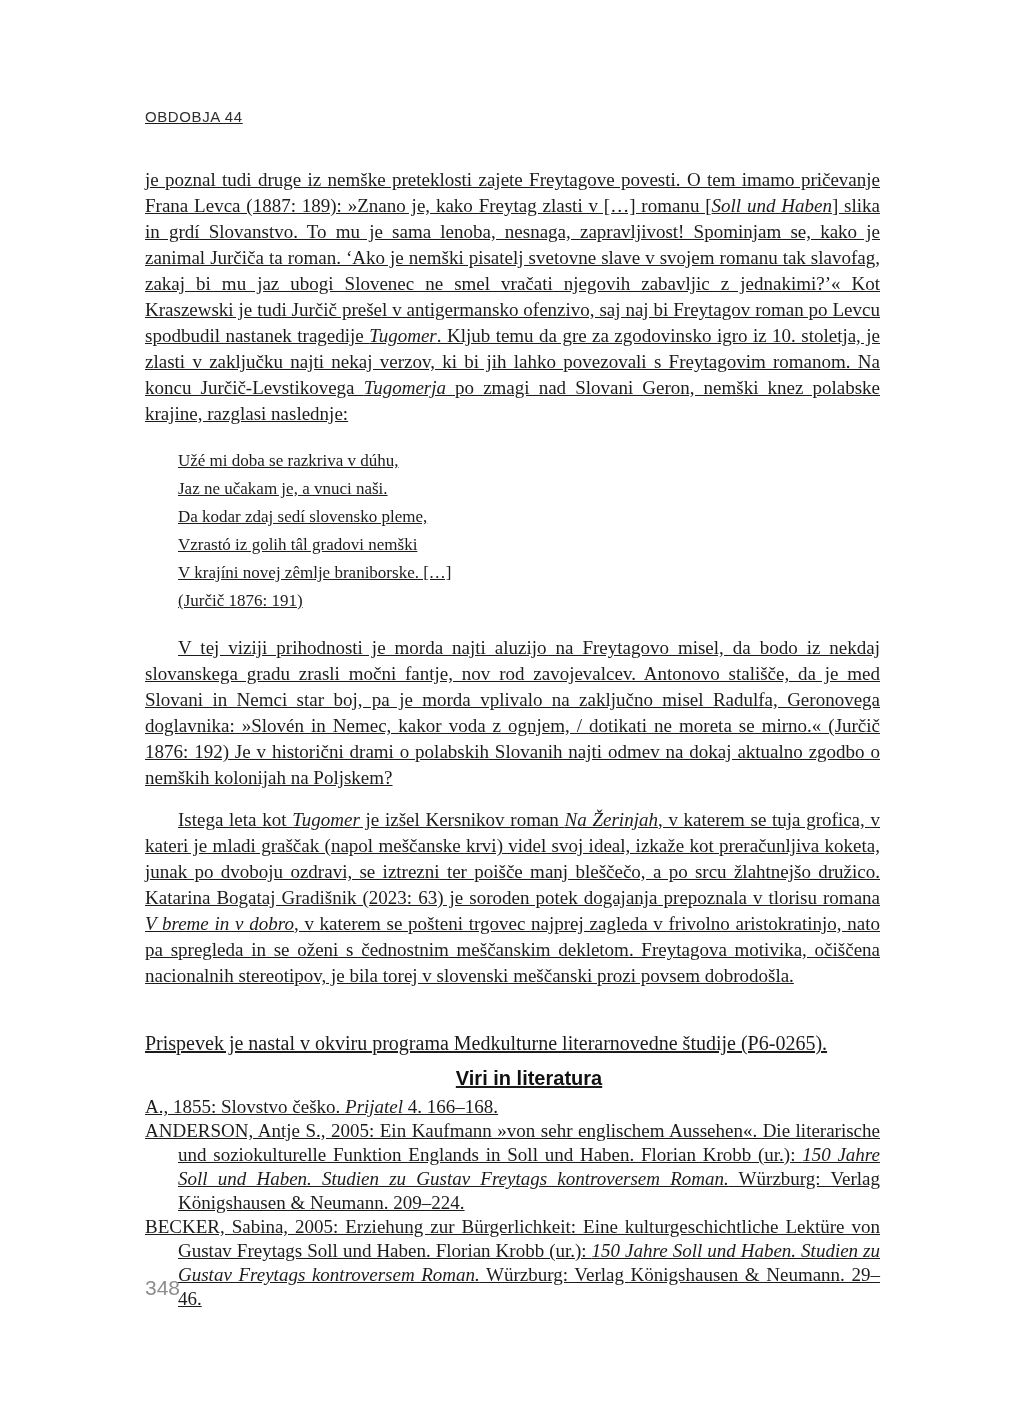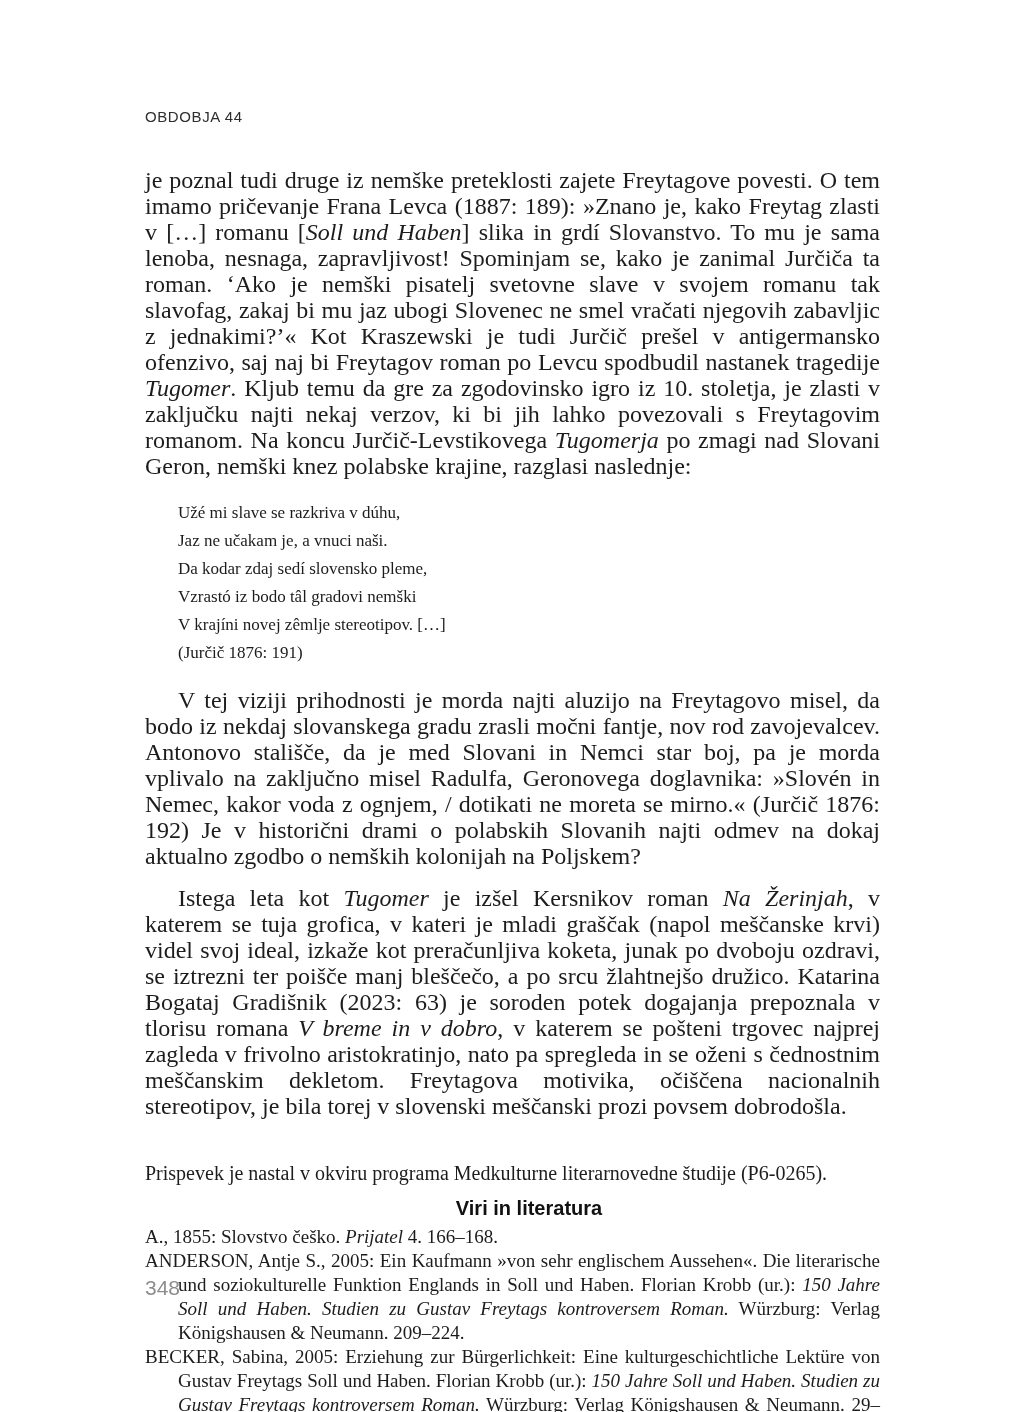--- a/index.html
+++ b/index.html
@@ -11,30 +11,31 @@
     position: relative;
     width: 1008px;
     height: 1412px;
     margin: 0 auto;
     background: #ffffff;
     color: #1c1c1c;
     font-family: "Liberation Serif", "DejaVu Serif", serif;
     box-sizing: border-box;
     padding: 108px 136px 13px 137px;
     overflow: hidden;
+    text-decoration: underline;
   }
   .running-header {
     font-family: "Liberation Sans", "DejaVu Sans", sans-serif;
     font-size: 15px;
     letter-spacing: 0.6px;
     color: #2e2e2e;
   }
   .body-par {
     margin: 0;
-    font-size: 24px;
+    font-size: 19px;
     line-height: 26px;
     text-align: justify;
     color: #1c1c1c;
   }
   .par-first { margin-top: 42px; }
   .indent-par { text-indent: 33px; margin-top: 16px; }
   .it { font-style: italic; }
   .verse {
     margin: 20px 0 0 33px;
     font-size: 17px;
@@ -80,25 +81,25 @@
 </head>
 <body>
 
 <div class="page">
 
   <div class="running-header">OBDOBJA 44</div>
 
   <p class="body-par par-first"><span>je poznal tudi druge iz nemške preteklosti zajete Freytagove povesti. O tem imamo pričevanje Frana Levca (1887: 189): »Znano je, kako Freytag zlasti v […] romanu [</span><span class="it">Soll und Haben</span><span>] slika in grdí Slovanstvo. To mu je sama lenoba, nesnaga, zapravljivost! Spominjam se, kako je zanimal Jurčiča ta roman. ‘Ako je nemški pisatelj svetovne slave v svojem romanu tak slavofag, zakaj bi mu jaz ubogi Slovenec ne smel vračati njegovih zabavljic z jednakimi?’« Kot Kraszewski je tudi Jurčič prešel v antigermansko ofenzivo, saj naj bi Freytagov roman po Levcu spodbudil nastanek tragedije </span><span class="it">Tugomer</span><span>. Kljub temu da gre za zgodovinsko igro iz 10. stoletja, je zlasti v zaključku najti nekaj verzov, ki bi jih lahko povezovali s Freytagovim romanom. Na koncu Jurčič-Levstikovega </span><span class="it">Tugomerja</span><span> po zmagi nad Slovani Geron, nemški knez polabske krajine, razglasi naslednje:</span></p>
 
   <div class="verse">
-    <div class="verse-line">Užé mi slave se razkriva v dúhu,</div>
+    <div class="verse-line">Užé mi doba se razkriva v dúhu,</div>
     <div class="verse-line">Jaz ne učakam je, a vnuci naši.</div>
     <div class="verse-line">Da kodar zdaj sedí slovensko pleme,</div>
-    <div class="verse-line">Vzrastó iz bodo tâl gradovi nemški</div>
-    <div class="verse-line">V krajíni novej zêmlje stereotipov. […]</div>
+    <div class="verse-line">Vzrastó iz golih tâl gradovi nemški</div>
+    <div class="verse-line">V krajíni novej zêmlje braniborske. […]</div>
   </div>
 
   <div class="verse-citation">(Jurčič 1876: 191)</div>
 
   <p class="body-par indent-par" style="margin-top:24px;"><span>V tej viziji prihodnosti je morda najti aluzijo na Freytagovo misel, da bodo iz nekdaj slovanskega gradu zrasli močni fantje, nov rod zavojevalcev. Antonovo stališče, da je med Slovani in Nemci star boj, pa je morda vplivalo na zaključno misel Radulfa, Geronovega doglavnika: »Slovén in Nemec, kakor voda z ognjem, / dotikati ne moreta se mirno.« (Jurčič 1876: 192) Je v historični drami o polabskih Slovanih najti odmev na dokaj aktualno zgodbo o nemških kolonijah na Poljskem?</span></p>
 
   <p class="body-par indent-par"><span>Istega leta kot </span><span class="it">Tugomer</span><span> je izšel Kersnikov roman </span><span class="it">Na Žerinjah</span><span>, v katerem se tuja grofica, v kateri je mladi graščak (napol meščanske krvi) videl svoj ideal, izkaže kot preračunljiva koketa, junak po dvoboju ozdravi, se iztrezni ter poišče manj bleščečo, a po srcu žlahtnejšo družico. Katarina Bogataj Gradišnik (2023: 63) je soroden potek dogajanja prepoznala v tlorisu romana </span><span class="it">V breme in v dobro</span><span>, v katerem se pošteni trgovec najprej zagleda v frivolno aristokratinjo, nato pa spregleda in se oženi s čednostnim meščanskim dekletom. Freytagova motivika, očiščena nacionalnih stereotipov, je bila torej v slovenski meščanski prozi povsem dobrodošla.</span></p>
 
   <p class="funding-note">Prispevek je nastal v okviru programa Medkulturne literarnovedne študije (P6-0265).</p>
 

